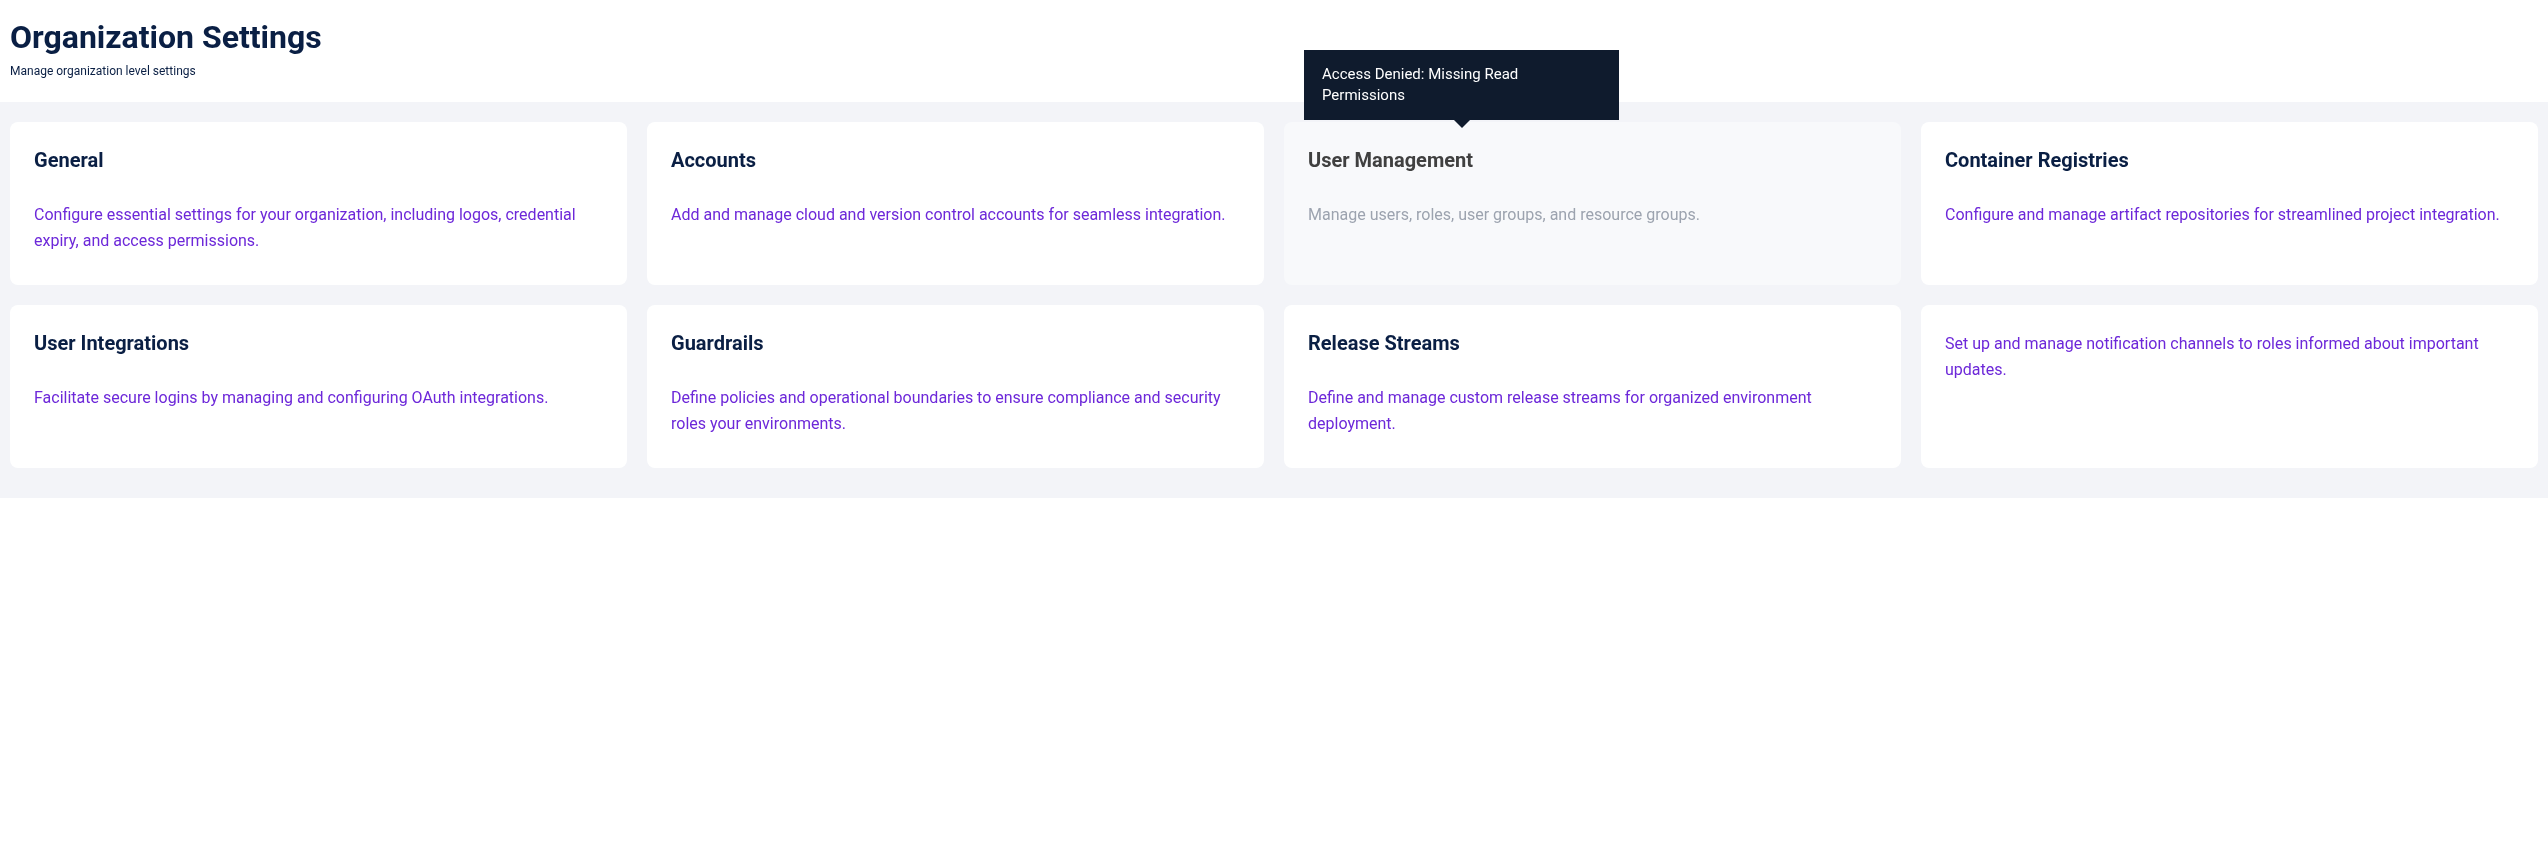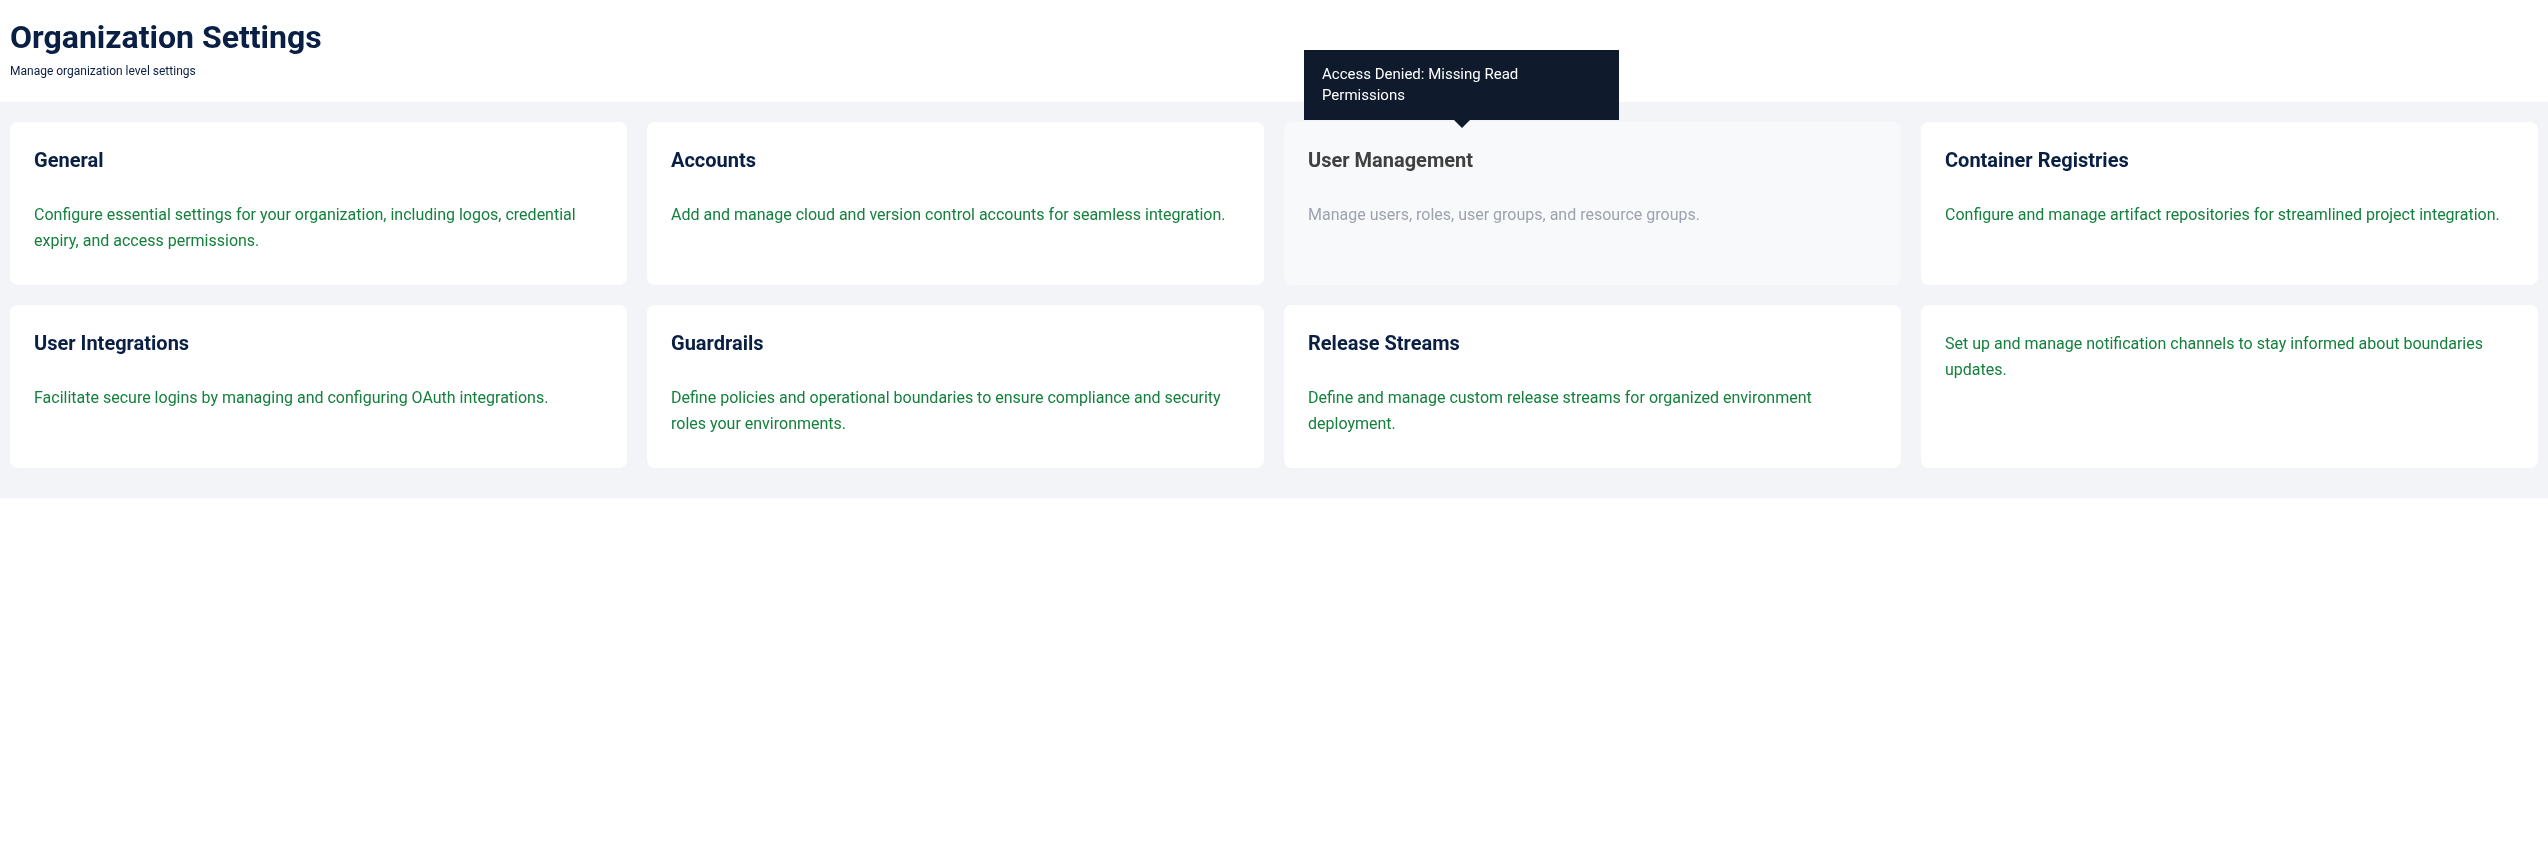--- a/index.html
+++ b/index.html
@@ -49,21 +49,21 @@
       cursor: not-allowed;
     }
     .card-title {
       font-size: 20px;
       font-weight: 700;
       color: #0a1f44;
       margin-bottom: 30px;
     }
     .card-description {
       font-size: 16px;
-      color: #15803d;
+      color: #6d28d9;
       line-height: 1.65;
       font-weight: 400;
     }
     .card.disabled .card-title {
       color: #404040;
     }
     .card.disabled .card-description {
       color: #9ca3af;
       margin-top: 24px;
     }
@@ -134,17 +134,17 @@
       <h2 class="card-title">Guardrails</h2>
       <p class="card-description">Define policies and operational boundaries to ensure compliance and security roles your environments.</p>
     </div>
 
     <div class="card">
       <h2 class="card-title">Release Streams</h2>
       <p class="card-description">Define and manage custom release streams for organized environment deployment.</p>
     </div>
 
     <div class="card">
-      <p class="card-description">Set up and manage notification channels to stay informed about boundaries updates.</p>
+      <p class="card-description">Set up and manage notification channels to roles informed about important updates.</p>
     </div>
 
   </div>
 </div>
 
 </body></html>

